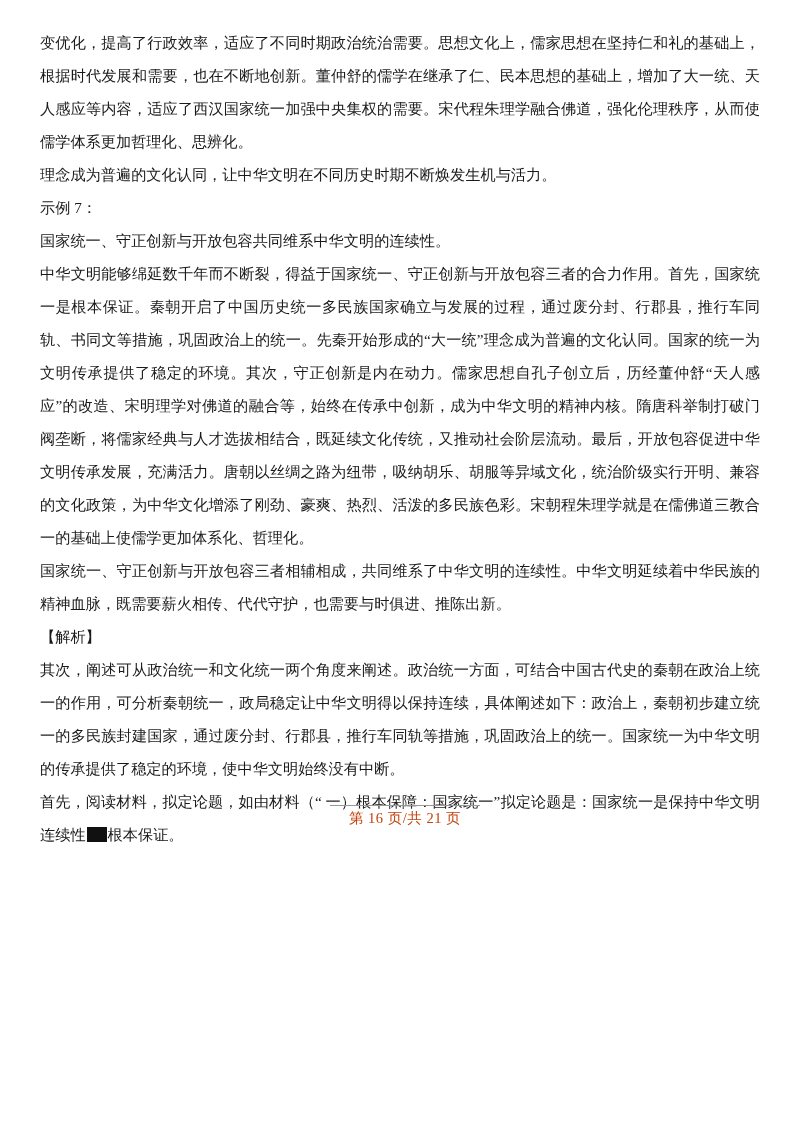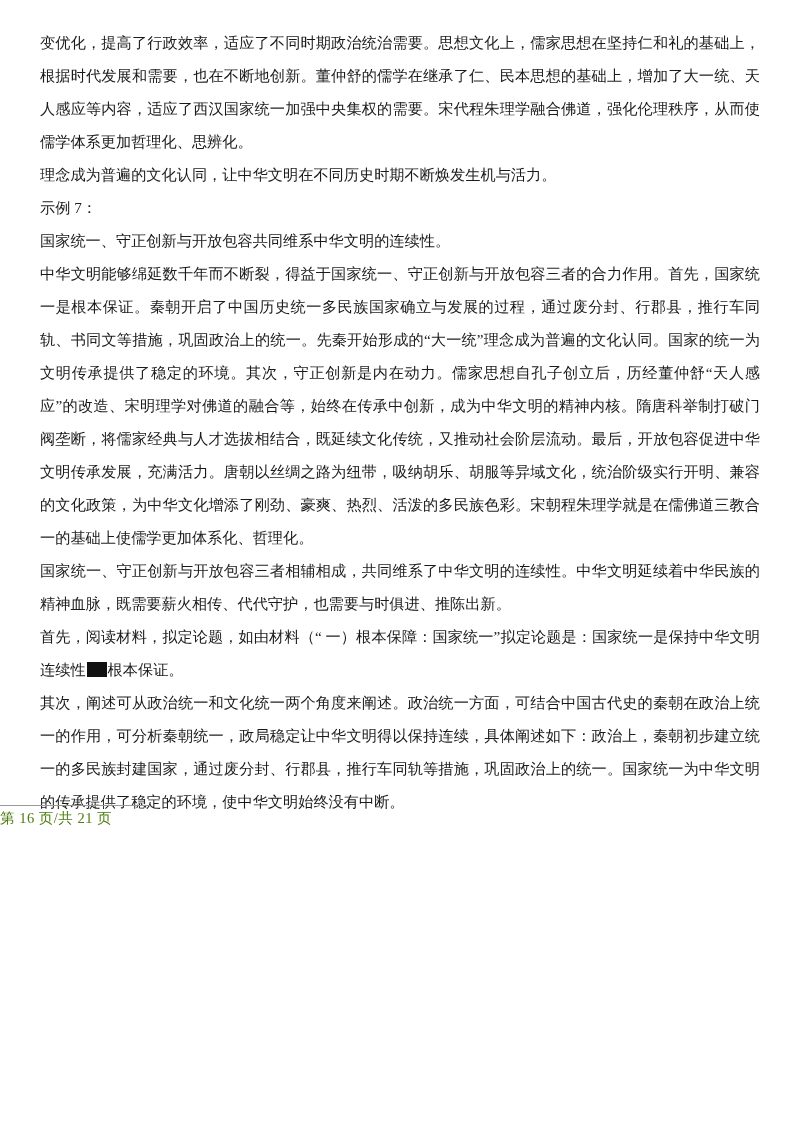--- a/index.html
+++ b/index.html
@@ -36,26 +36,26 @@
   .redact {
     display: inline-block;
     width: 20px;
     height: 15px;
     background: #111111;
     vertical-align: -2px;
     margin: 0 1px;
   }
   .footer {
     position: absolute;
-    left: 0;
+    left: 10px;
     right: 0;
     bottom: 18px;
-    text-align: left;
+    text-align: center;
     font-size: 14.5px;
-    color: #4d7c0f;
+    color: #c2410c;
     letter-spacing: 0.5px;
   }
   .footer-inner {
     display: inline-block;
     border-top: 1px solid #999;
     padding-top: 3px;
     min-width: 150px;
   }
 </style>
 </head>
@@ -63,21 +63,22 @@
 
 <div class="page">
   <div class="doc-body">
 
     <p class="para">变优化，提高了行政效率，适应了不同时期政治统治需要。思想文化上，儒家思想在坚持仁和礼的基础上，根据时代发展和需要，也在不断地创新。董仲舒的儒学在继承了仁、民本思想的基础上，增加了大一统、天人感应等内容，适应了西汉国家统一加强中央集权的需要。宋代程朱理学融合佛道，强化伦理秩序，从而使儒学体系更加哲理化、思辨化。</p>
     <p class="para">理念成为普遍的文化认同，让中华文明在不同历史时期不断焕发生机与活力。</p>
     <p class="para">示例 7：</p>
     <p class="para">国家统一、守正创新与开放包容共同维系中华文明的连续性。</p>
     <p class="para">中华文明能够绵延数千年而不断裂，得益于国家统一、守正创新与开放包容三者的合力作用。首先，国家统一是根本保证。秦朝开启了中国历史统一多民族国家确立与发展的过程，通过废分封、行郡县，推行车同轨、书同文等措施，巩固政治上的统一。先秦开始形成的“大一统”理念成为普遍的文化认同。国家的统一为文明传承提供了稳定的环境。其次，守正创新是内在动力。儒家思想自孔子创立后，历经董仲舒“天人感应”的改造、宋明理学对佛道的融合等，始终在传承中创新，成为中华文明的精神内核。隋唐科举制打破门阀垄断，将儒家经典与人才选拔相结合，既延续文化传统，又推动社会阶层流动。最后，开放包容促进中华文明传承发展，充满活力。唐朝以丝绸之路为纽带，吸纳胡乐、胡服等异域文化，统治阶级实行开明、兼容的文化政策，为中华文化增添了刚劲、豪爽、热烈、活泼的多民族色彩。宋朝程朱理学就是在儒佛道三教合一的基础上使儒学更加体系化、哲理化。</p>
     <p class="para">国家统一、守正创新与开放包容三者相辅相成，共同维系了中华文明的连续性。中华文明延续着中华民族的精神血脉，既需要薪火相传、代代守护，也需要与时俱进、推陈出新。</p>
+    <p class="para">【解析】</p>
+    <p class="para">其次，阐述可从政治统一和文化统一两个角度来阐述。政治统一方面，可结合中国古代史的秦朝在政治上统一的作用，可分析秦朝统一，政局稳定让中华文明得以保持连续，具体阐述如下：政治上，秦朝初步建立统一的多民族封建国家，通过废分封、行郡县，推行车同轨等措施，巩固政治上的统一。国家统一为中华文明的传承提供了稳定的环境，使中华文明始终没有中断。</p>
     <p class="para"><span>首先，阅读材料，拟定论题，如由材料（“ 一）根本保障：国家统一”拟定论题是：国家统一是保持中华文明连续性</span><span class="redact"></span><span>根本保证。</span></p>
-    <p class="para">其次，阐述可从政治统一和文化统一两个角度来阐述。政治统一方面，可结合中国古代史的秦朝在政治上统一的作用，可分析秦朝统一，政局稳定让中华文明得以保持连续，具体阐述如下：政治上，秦朝初步建立统一的多民族封建国家，通过废分封、行郡县，推行车同轨等措施，巩固政治上的统一。国家统一为中华文明的传承提供了稳定的环境，使中华文明始终没有中断。</p>
 
   </div>
 
   <div class="footer">
     <span class="footer-inner">第 16 页/共 21 页</span>
   </div>
 </div>
 
 </body></html>

